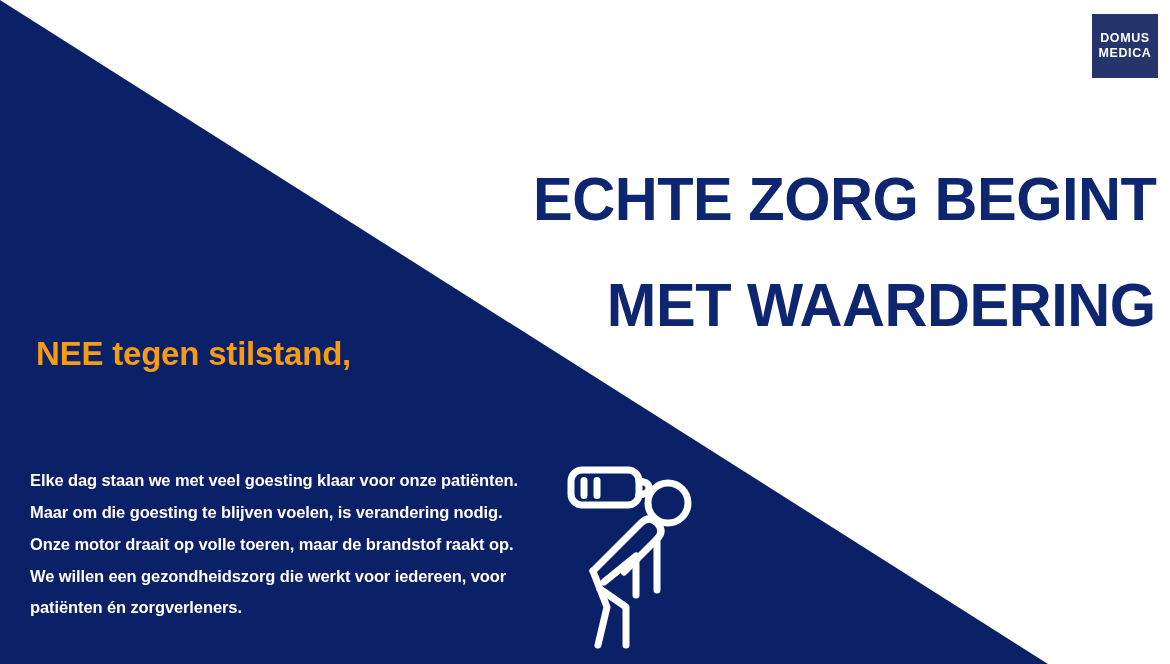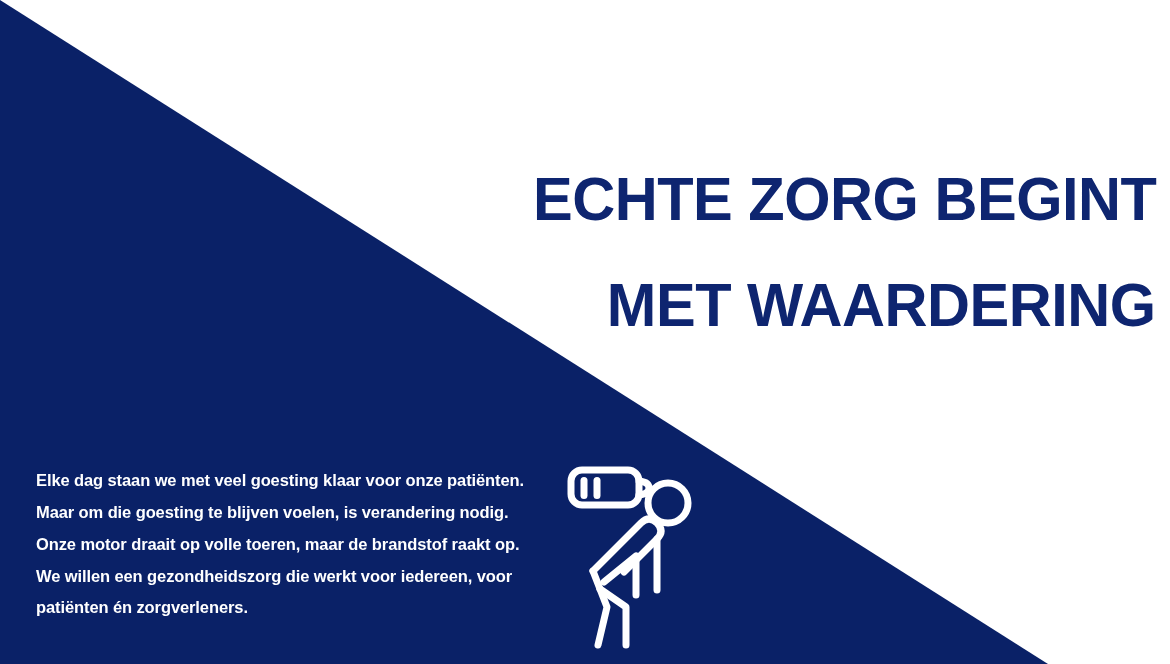--- a/index.html
+++ b/index.html
@@ -81,21 +81,21 @@
     font-weight: 700;
     font-size: 33px;
     line-height: 1.38;
     letter-spacing: -0.2px;
   }
   .subhead-line { display: block; white-space: nowrap; }
 
   
   .body-copy {
     position: absolute;
-    left: 36px;
+    left: 30px;
     top: 465px;
     width: 505px;
     color: #ffffff;
     font-family: "Liberation Sans", sans-serif;
     font-weight: 700;
     font-size: 16.5px;
     line-height: 1.93;
     letter-spacing: -0.1px;
   }
 
@@ -109,25 +109,30 @@
   }
   .illustration svg { display: block; width: 100%; height: 100%; }
 </style>
 </head>
 <body>
 
 <div class="poster">
 
   <div class="navy-wedge"></div>
 
+  <div class="logo-box">
+    <span class="logo-line">DOMUS</span>
+    <span class="logo-line">MEDICA</span>
+  </div>
 
   <div class="headline headline-1">ECHTE ZORG BEGINT</div>
   <div class="headline headline-2">MET WAARDERING</div>
 
   <div class="subhead">
+    <span class="subhead-line">NEE tegen stilstand,</span>
   </div>
 
   <div class="body-copy">Elke dag staan we met veel goesting klaar voor onze patiënten. Maar om die goesting te blijven voelen, is verandering nodig. Onze motor draait op volle toeren, maar de brandstof raakt op. We willen een gezondheidszorg die werkt voor iedereen, voor patiënten én zorgverleners.</div>
 
   <div class="illustration">
     <svg viewBox="0 0 150 195" xmlns="http://www.w3.org/2000/svg" fill="none" stroke="#ffffff" stroke-width="7" stroke-linecap="round" stroke-linejoin="round">
 
       <g>
         <rect x="11" y="15" width="68" height="35" rx="11" ry="11"></rect>
         <path d="M79 26 q10 1 10 7 q0 6 -10 7"></path>

